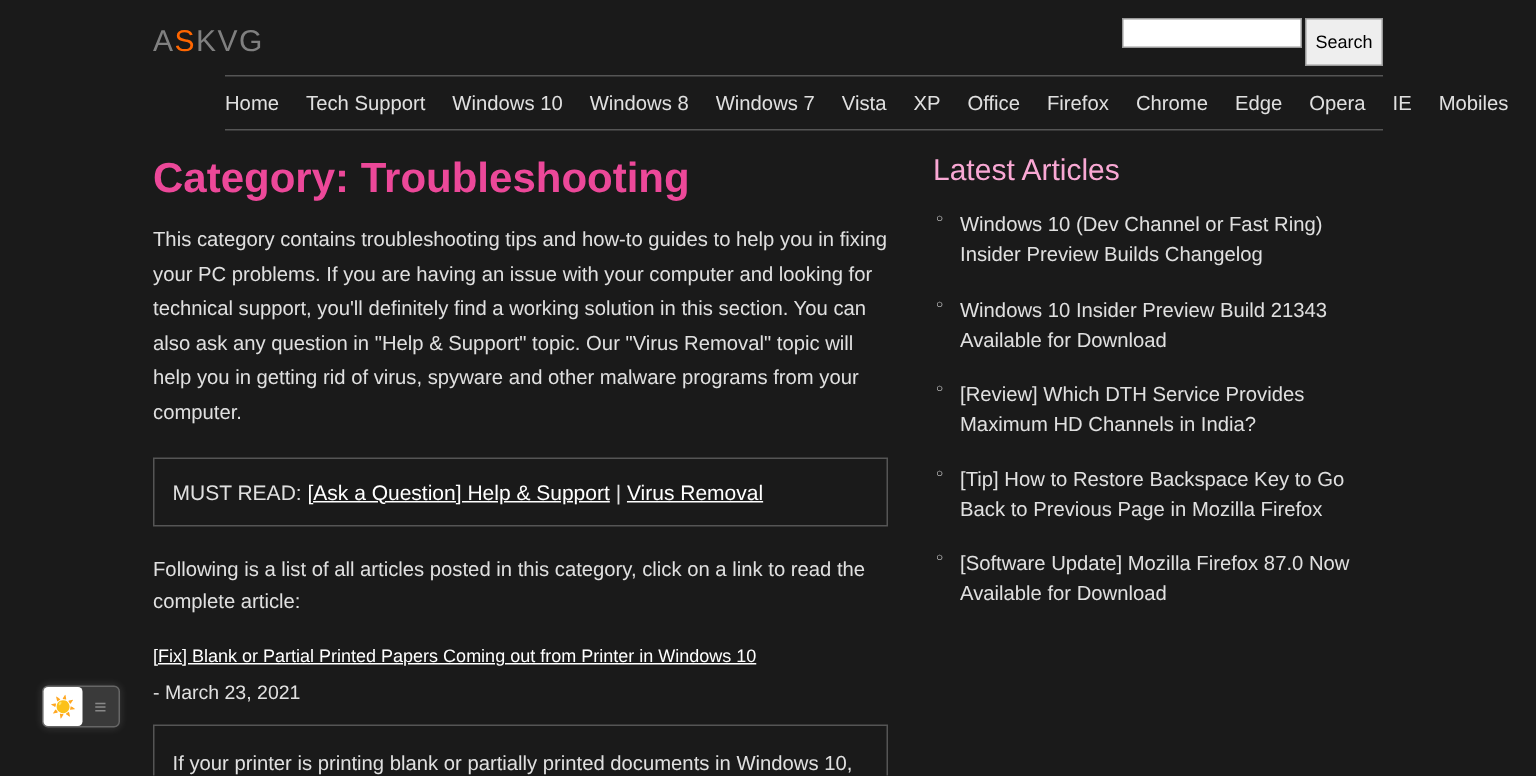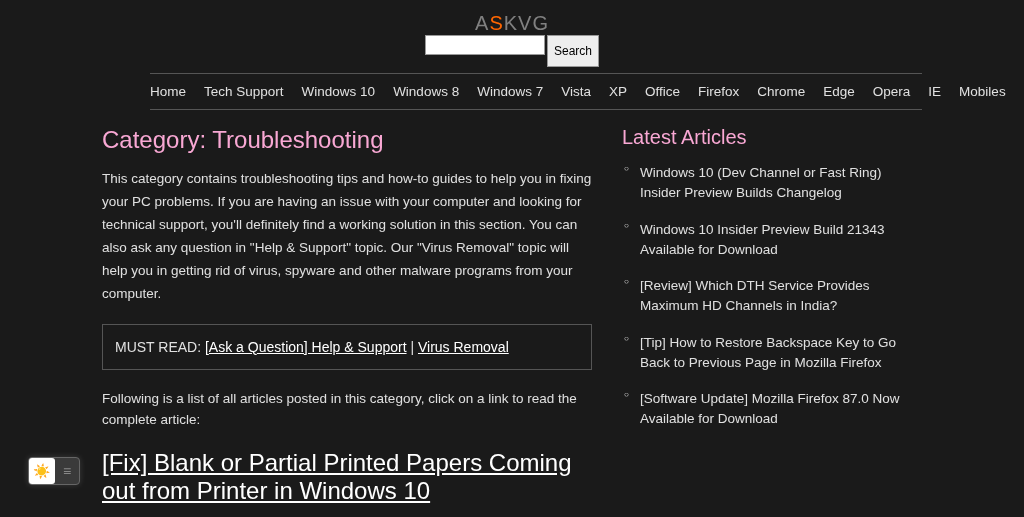--- a/index.html
+++ b/index.html
@@ -15,21 +15,20 @@
   .container {
     width: 820px;
     margin: 0 auto;
     padding-top: 8px;
   }
   .top-bar {
     display: flex;
     justify-content: space-between;
     align-items: center;
     padding: 4px 0 6px 0;
-    flex-direction: column;
   }
   .logo {
     font-size: 20px;
     font-weight: 300;
     color: #808080;
     letter-spacing: 1px;
   }
   .logo .orange { color: #ff6600; }
   .search-form {
     display: flex;
@@ -73,23 +72,23 @@
   }
   .content {
     flex: 1;
     min-width: 0;
   }
   .sidebar {
     width: 300px;
     flex-shrink: 0;
   }
   h1.category {
-    font-size: 24px;
-    font-weight: normal;
-    color: #f9a8d4;
+    font-size: 28px;
+    font-weight: bold;
+    color: #ec4899;
     margin-bottom: 14px;
   }
   .desc {
     line-height: 1.7;
     font-size: 13.5px;
     margin-bottom: 18px;
   }
   .must-read {
     border: 1px solid #555;
     padding: 14px 12px;
@@ -99,21 +98,21 @@
     color: #fff;
     font-weight: normal;
     text-decoration: underline;
   }
   .following {
     font-size: 13.5px;
     margin-bottom: 18px;
     line-height: 1.6;
   }
   h2.article-title {
-    font-size: 24px;
+    font-size: 12px;
     font-weight: normal;
     margin-bottom: 10px;
   }
   h2.article-title a {
     color: #fff;
     text-decoration: underline;
   }
   .date {
     font-size: 13px;
     margin-bottom: 14px;

